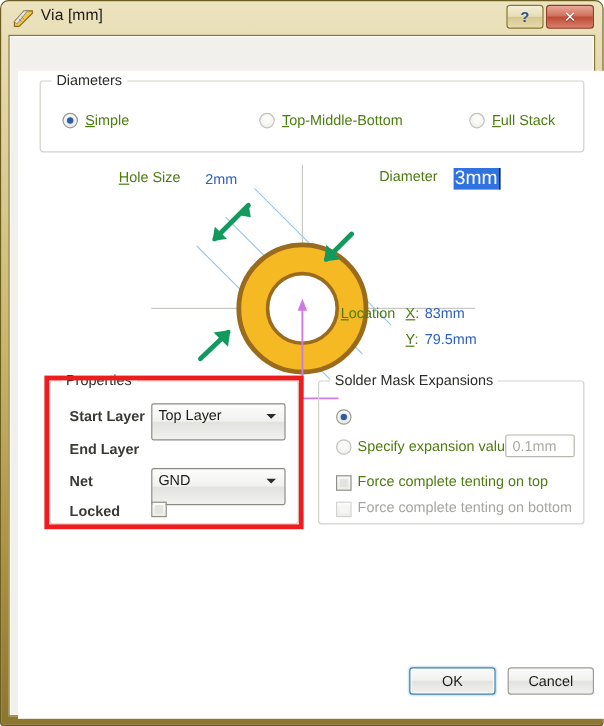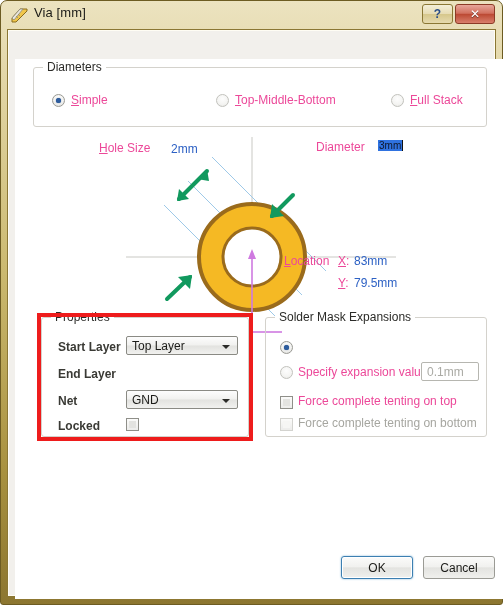--- a/index.html
+++ b/index.html
@@ -71,26 +71,26 @@
     position:absolute;width:13px;height:13px;box-sizing:border-box;
     border:1px solid #8f8f89;
     background:linear-gradient(to bottom,#fbfbfa 0%,#ececea 100%);
   }
   .cb::after{
     content:"";position:absolute;left:2px;top:2px;right:2px;bottom:2px;
     background:#e3e3e0;
   }
   .cb.dis{border-color:#d3d3cf;}
   .cb.dis::after{background:#f6f6f4;}
-  .lbl{position:absolute;font-size:12px;color:#ec4899;white-space:nowrap;}
+  .lbl{position:absolute;font-size:12px;color:#4d7c0f;white-space:nowrap;}
   .lbl.bold{font-weight:bold;color:#3a3a35;}
   .lbl.dis{color:#a6a6a0;}
   .u{text-decoration:underline;}
   .combo{
-    position:absolute;height:19px;box-sizing:border-box;
+    position:absolute;height:31px;box-sizing:border-box;
     border:1px solid #8a8a84;border-radius:2px;
     background:linear-gradient(to bottom,#fdfdfd 0%,#f1f1ef 48%,#e2e2df 52%,#f1f1ef 100%);
   }
   .combo .ctext{position:absolute;left:5px;top:2px;font-size:12px;color:#1c1c19;}
   .combo .arrow{
     position:absolute;right:7px;top:8px;width:0;height:0;
     border-left:4px solid transparent;border-right:4px solid transparent;border-top:4px solid #2b2b28;
   }
   .textbox{
     position:absolute;height:19px;box-sizing:border-box;
@@ -182,21 +182,21 @@
             <line x1="236" y1="118" x2="236" y2="195"></line>
             <line x1="236" y1="195" x2="266" y2="195"></line>
           </g>
           <polygon points="236,112 232,122 240,122" fill="#cf7ae0"></polygon>
         </svg>
 
         <span class="lbl" style="left:83px;top:4px;"><span class="u">H</span>ole Size</span>
         <span class="dim-val" style="left:155px;top:5px;">2mm</span>
 
         <span class="lbl" style="left:300px;top:3px;">Diameter</span>
-        <span style="position:absolute;left:362px;top:3px;background:#2f72e0;color:#0f172a;font-size:10px;padding:0 1px;border-right:1px solid #111;">3mm</span>
+        <span style="position:absolute;left:362px;top:3px;background:#2f72e0;color:#ffffff;font-size:16px;padding:0 1px;border-right:1px solid #111;">3mm</span>
 
         <span class="lbl" style="left:268px;top:117px;"><span class="u">L</span>ocation</span>
         <span class="lbl" style="left:322px;top:117px;"><span class="u">X</span>:</span>
         <span class="dim-val" style="left:338px;top:117px;">83mm</span>
         <span class="lbl" style="left:322px;top:139px;"><span class="u">Y</span>:</span>
         <span class="dim-val" style="left:338px;top:139px;">79.5mm</span>
       </div>
 
       <div class="groupbox" style="left:26px;top:258px;width:208px;height:120px;">
         <span class="group-title">Properties</span>

